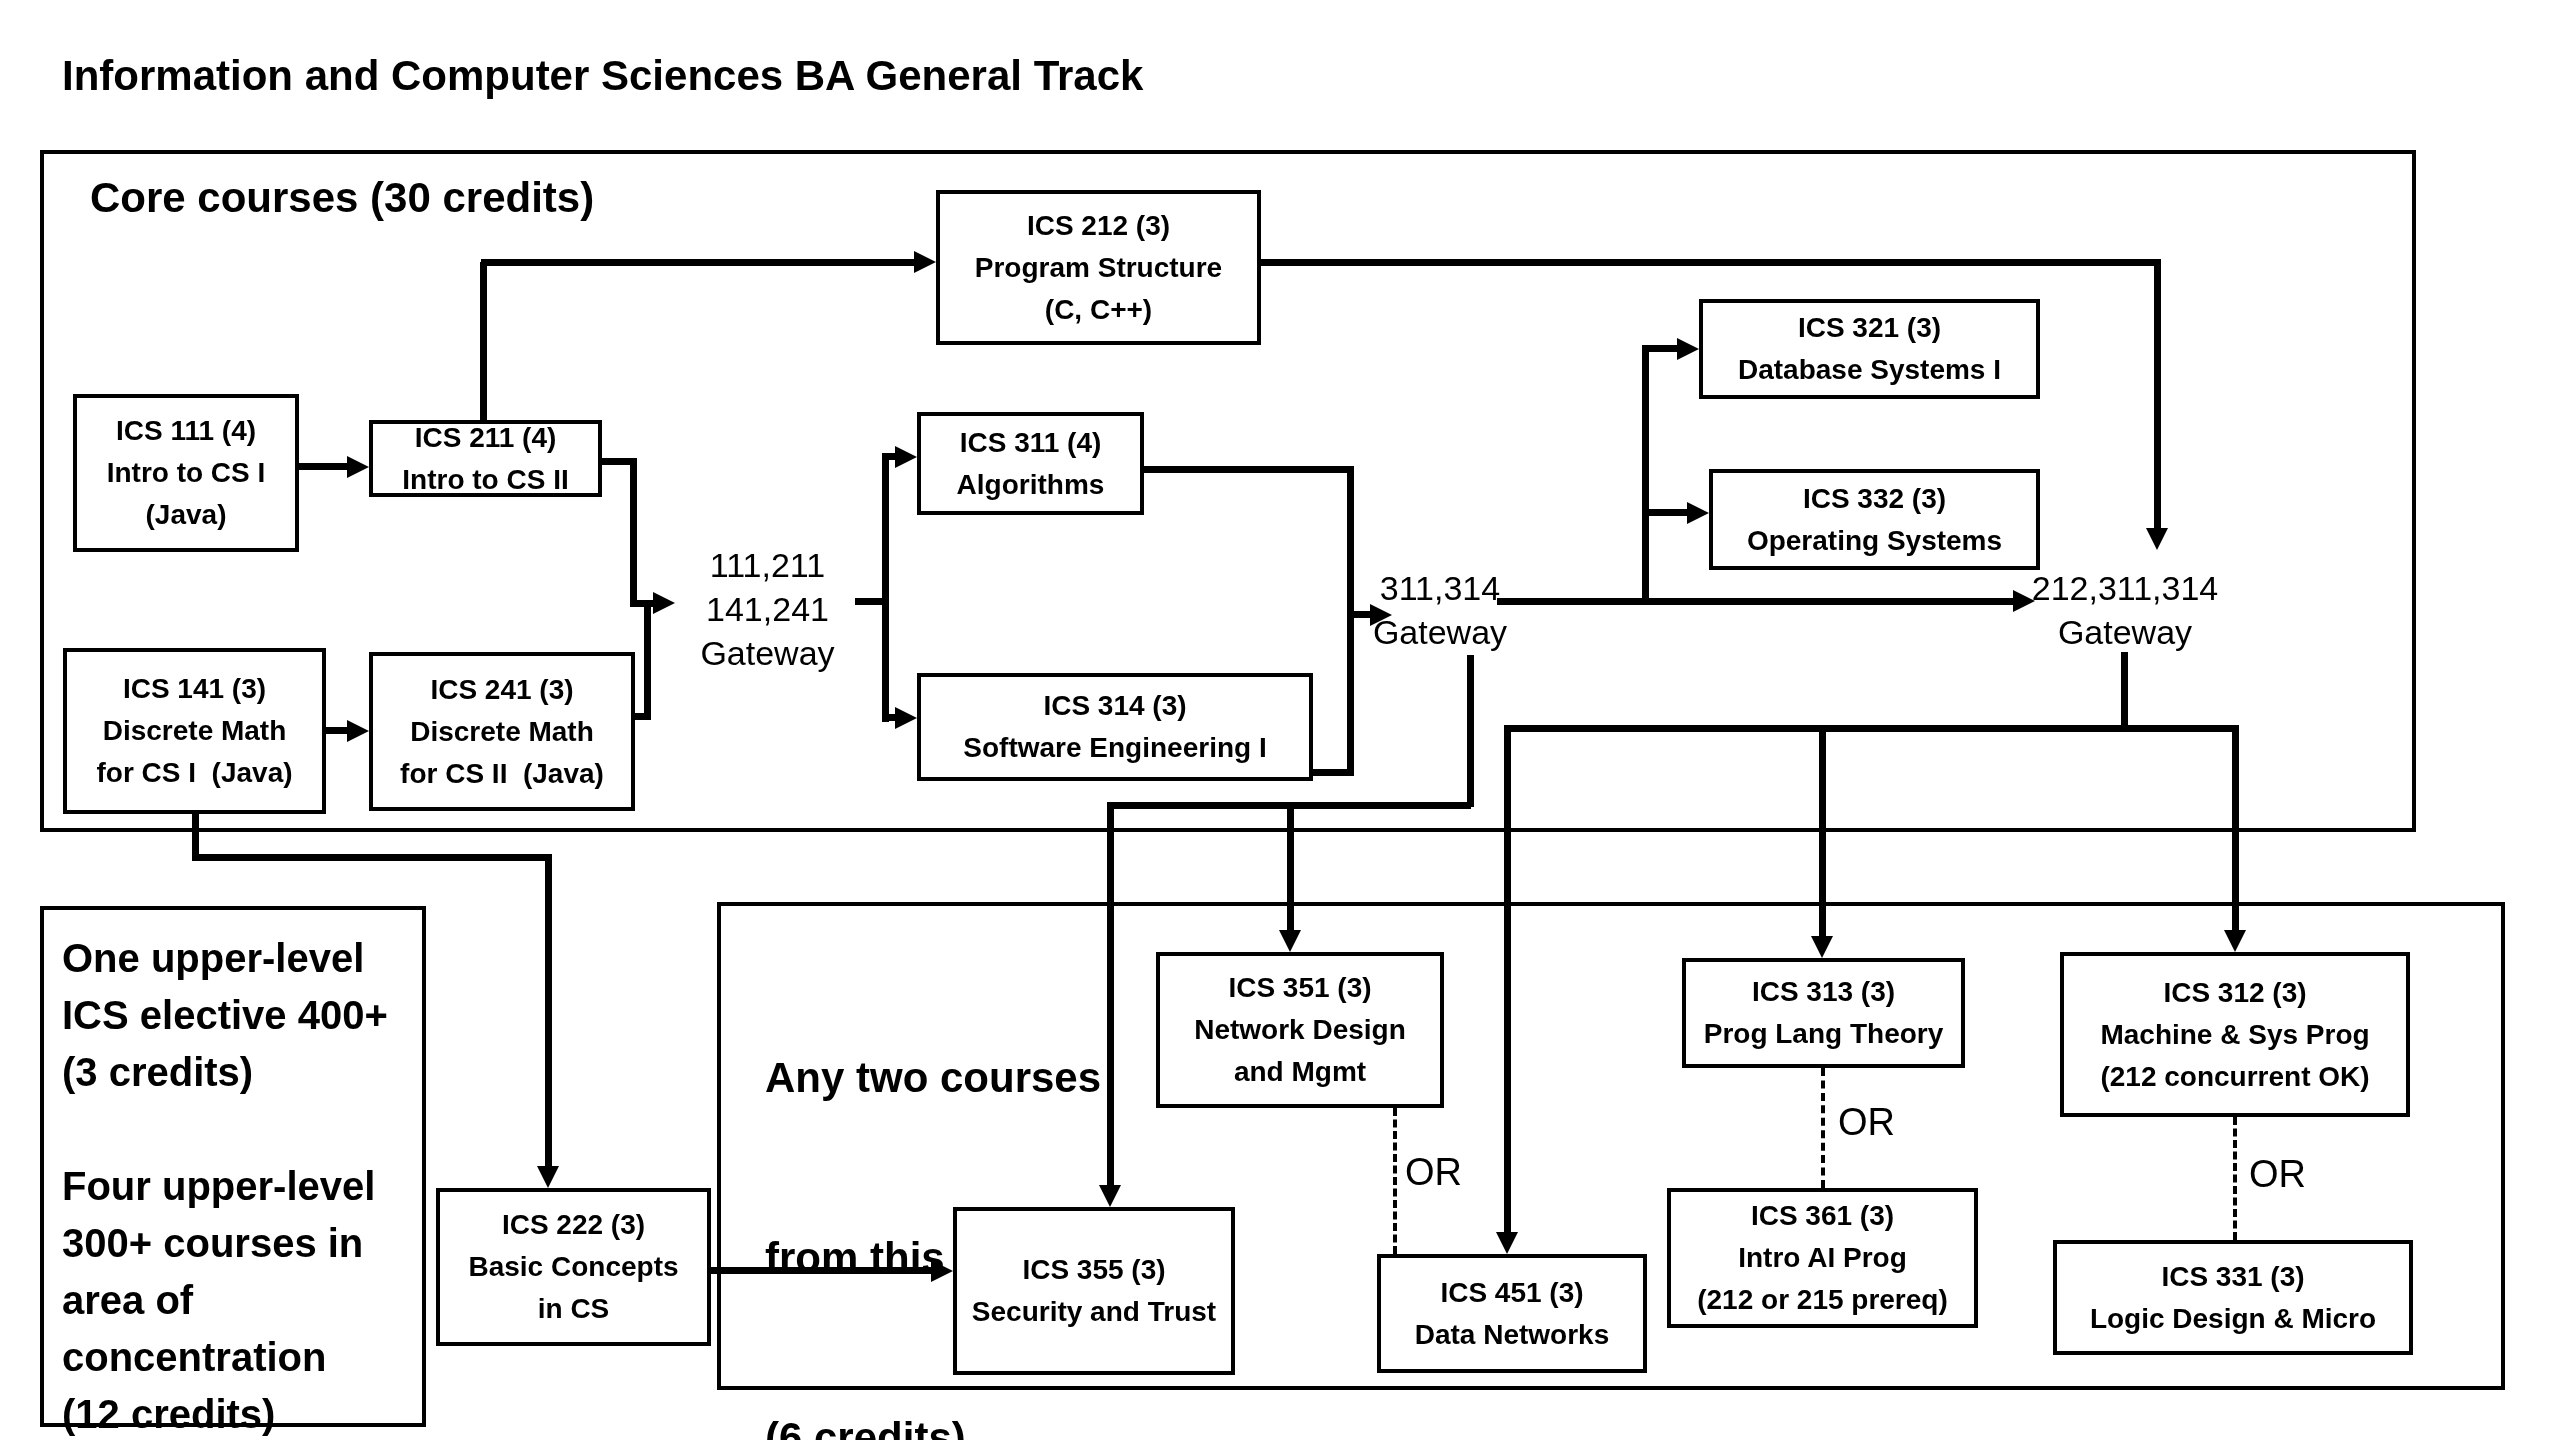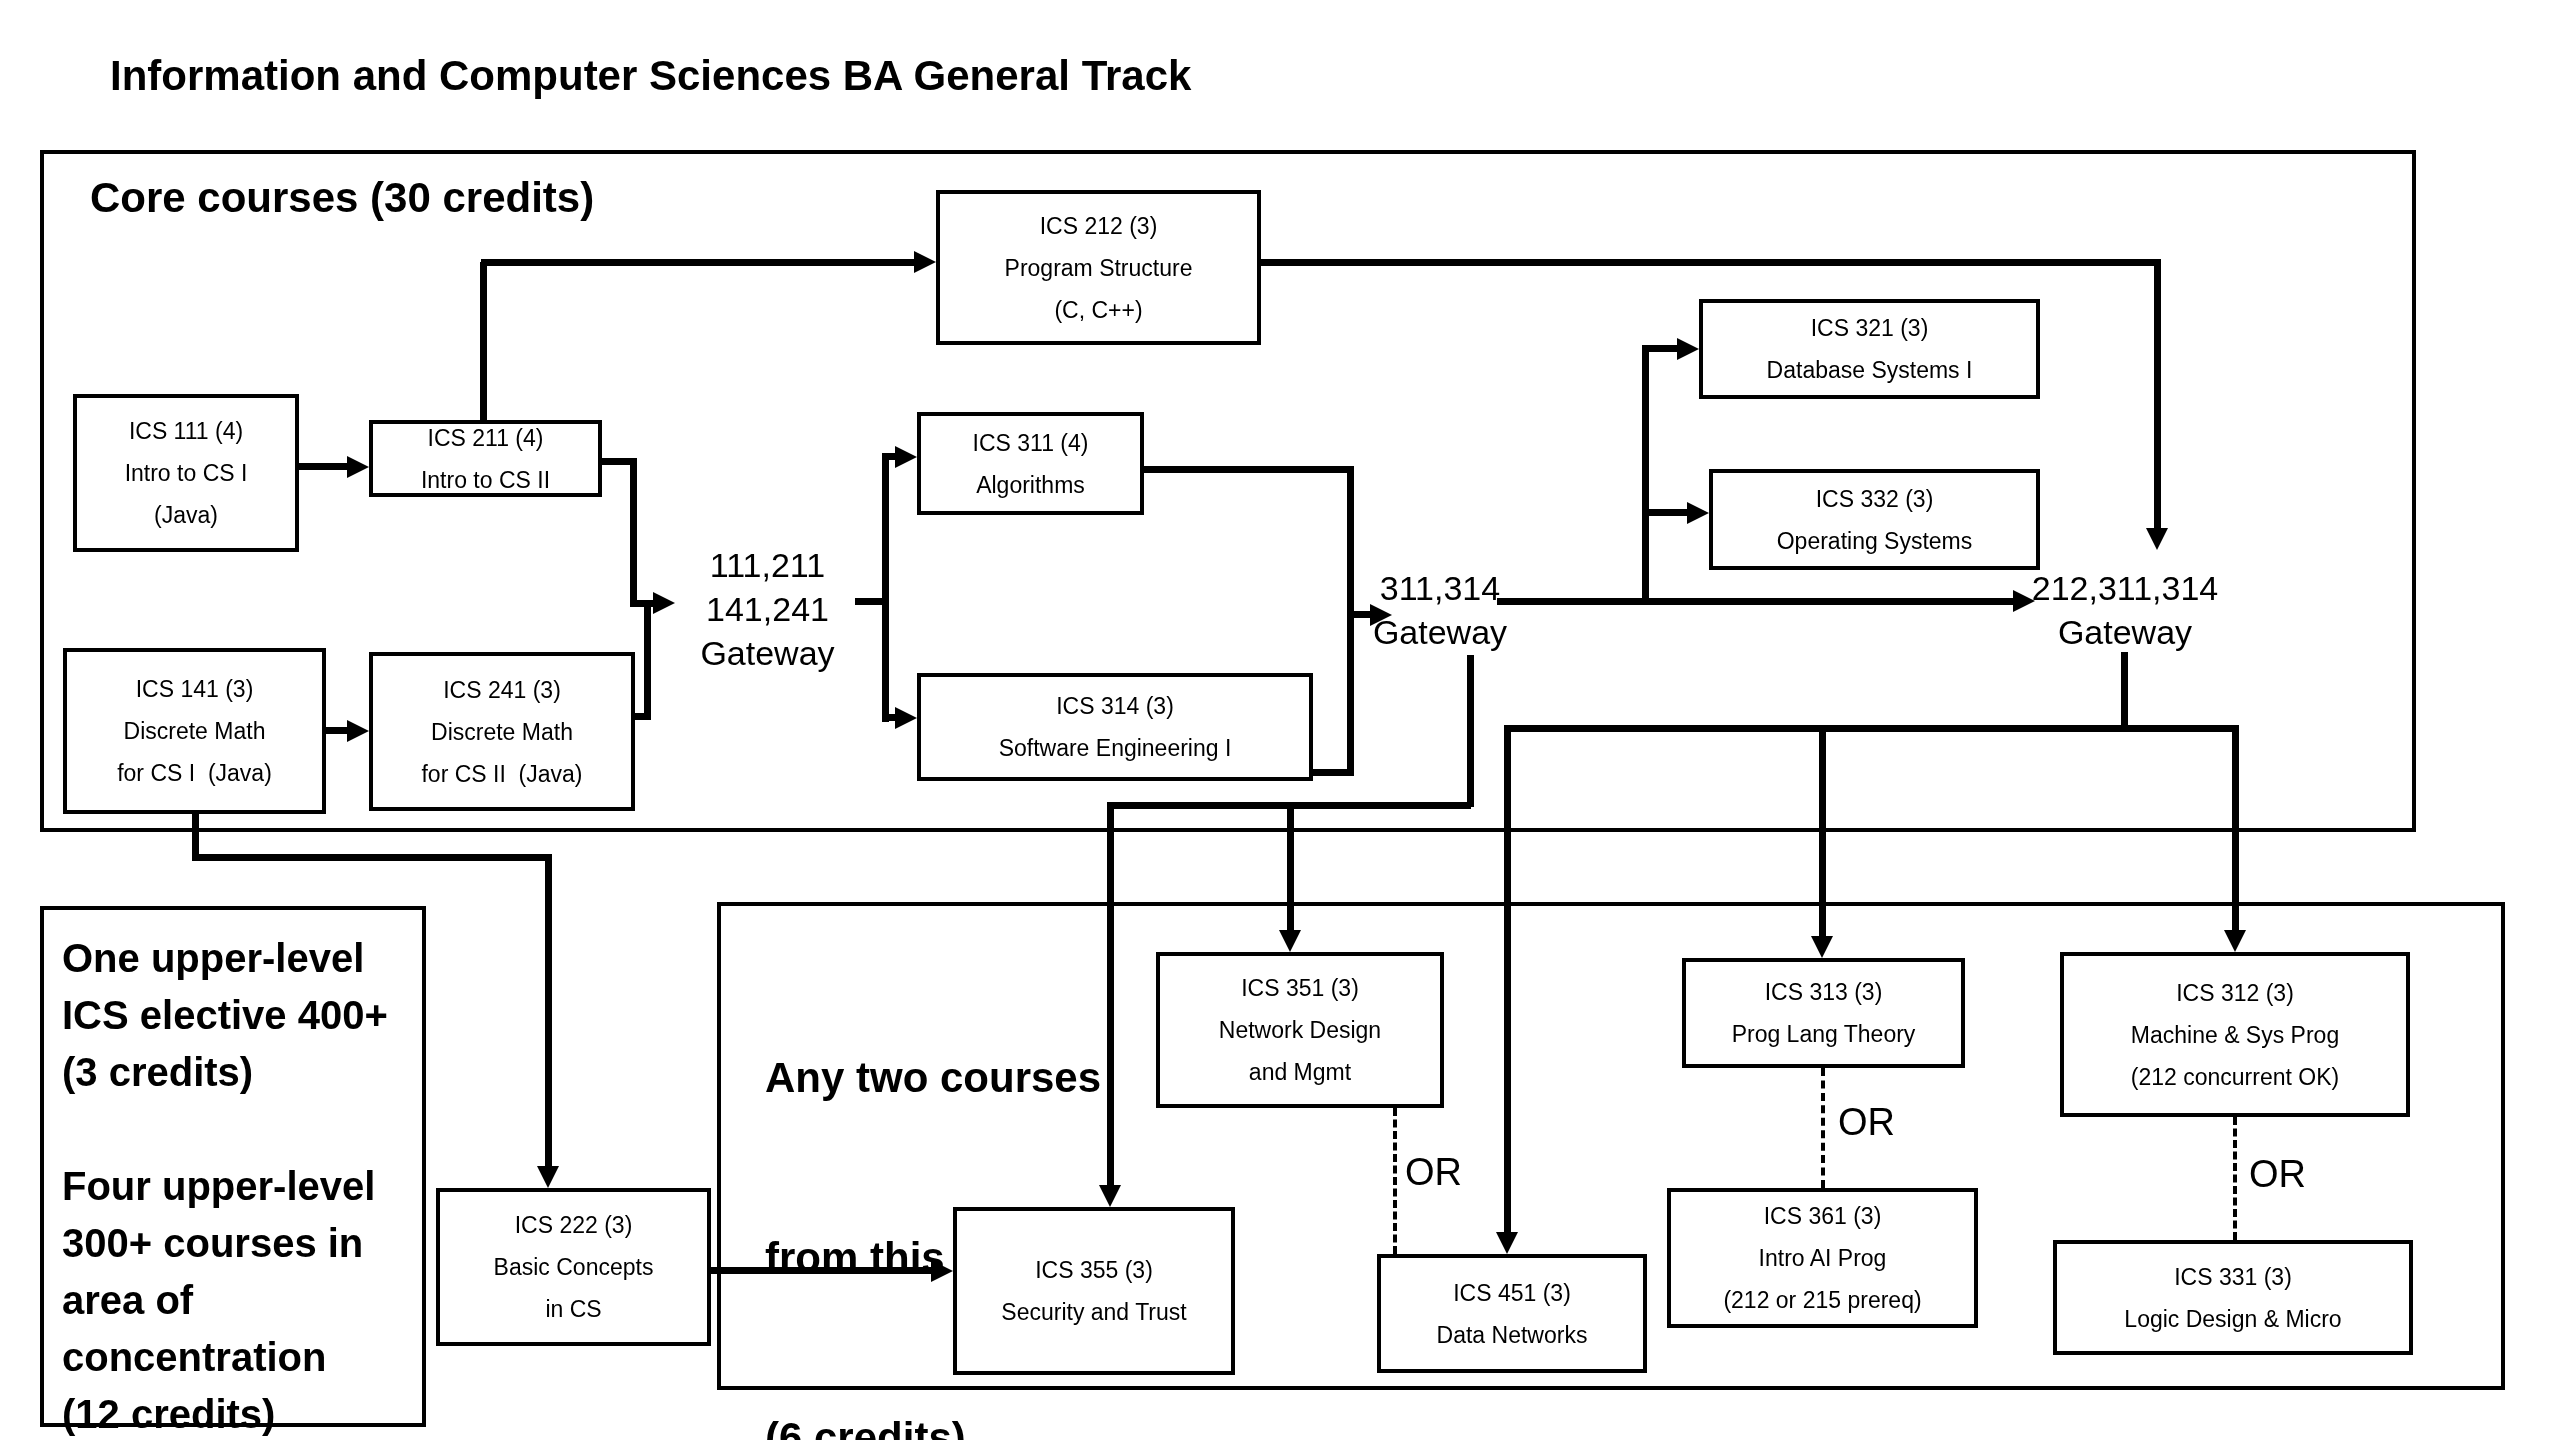--- a/index.html
+++ b/index.html
@@ -1,26 +1,26 @@
 <!DOCTYPE html>
 <html><head>
 <meta charset="utf-8">
 <style>
   html,body{margin:0;padding:0;background:#e8e8e8;}
   .canvas{
     position:relative;width:2560px;height:1440px;background:#ffffff;
     font-family:"Liberation Sans",sans-serif;color:#000;overflow:hidden;
   }
-  .title{position:absolute;font-size:42px;font-weight:bold;white-space:pre;margin-left:48px;}
+  .title{position:absolute;font-size:42px;font-weight:bold;white-space:pre;}
   .container{position:absolute;border:4px solid #000;background:#ffffff;box-sizing:border-box;}
   .clabel{position:absolute;font-size:42px;font-weight:bold;line-height:60px;white-space:pre;}
   .eline{height:57px;font-size:40px;font-weight:bold;white-space:pre;line-height:57px;}
   .node{position:absolute;border:4px solid #000;background:#ffffff;box-sizing:border-box;
         display:flex;flex-direction:column;justify-content:center;align-items:center;}
-  .node div{font-size:23px;line-height:42px;white-space:pre;text-align:center;}
+  .node div{font-size:28px;line-height:42px;white-space:pre;text-align:center;font-weight:bold;}
   .gw{position:absolute;text-align:center;}
   .gw div{font-size:34px;line-height:44px;white-space:pre;}
   .ln{position:absolute;background:#000;}
   .dash{position:absolute;border-left:4px dashed #000;width:0;}
   .or{position:absolute;font-size:38px;line-height:44px;white-space:pre;}
   .ar{position:absolute;width:0;height:0;border-top:11px solid transparent;border-bottom:11px solid transparent;border-left:22px solid #000;}
   .ad{position:absolute;width:0;height:0;border-left:11px solid transparent;border-right:11px solid transparent;border-top:22px solid #000;}
 </style>
 </head>
 <body>

